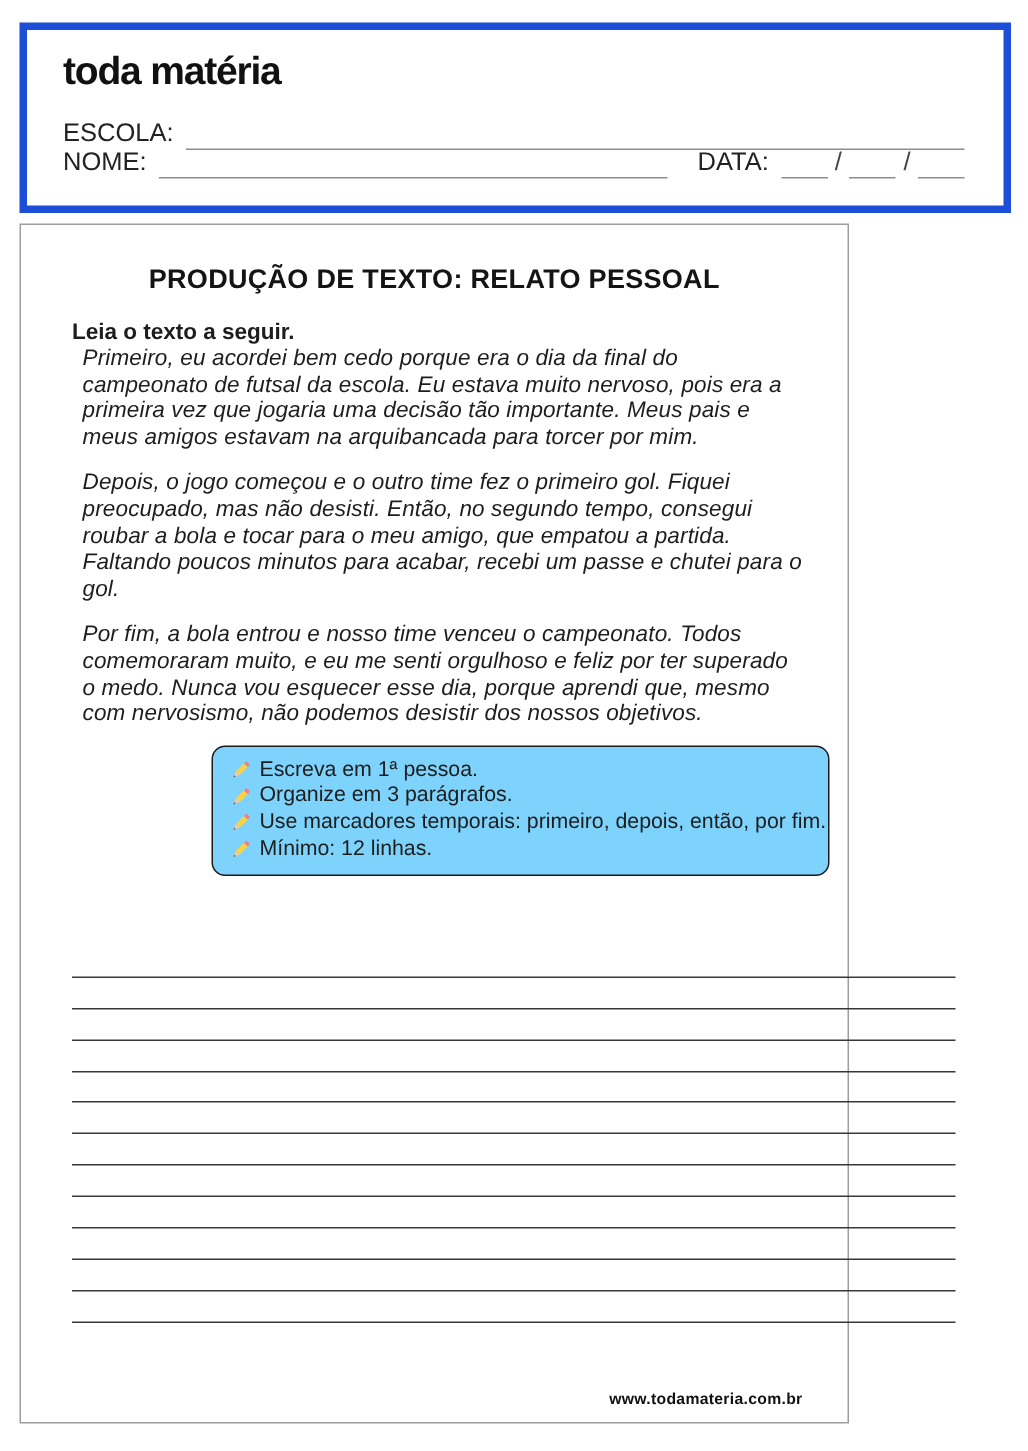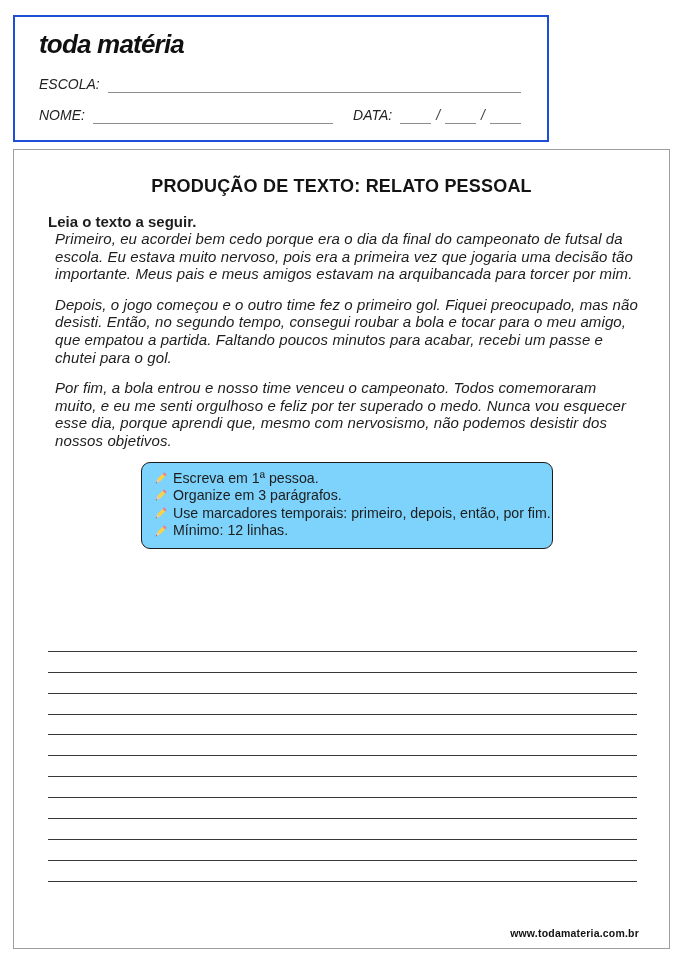--- a/index.html
+++ b/index.html
@@ -7,44 +7,44 @@
   body {
     width: 685px; height: 967px; position: relative;
     background: #ffffff; color: #1d1d1d;
     font-family: "Liberation Sans", "DejaVu Sans", sans-serif;
     overflow: hidden;
   }
 
   
   .header-box {
     position: absolute; left: 13px; top: 15px;
-    width: 536px; height: 127px;
-    border: 2px solid #1d4ed8; background: #fff; font-style: italic;
+    width: 661px; height: 127px;
+    border: 5px solid #1d4ed8; background: #fff;
   }
   .logo {
     position: absolute; left: 24px; top: 12px;
     font-size: 26px; font-weight: 700; letter-spacing: -0.8px; color: #111;
   }
   .field-row {
     position: absolute; left: 24px; right: 26px;
     display: flex; align-items: flex-end;
-    font-size: 14px; color: #222;
+    font-size: 17px; color: #222;
   }
   .row-school { top: 59px; }
-  .row-name   { top: 90px; text-align: center; }
+  .row-name   { top: 78px; text-align: center; }
   .field-label { white-space: nowrap; padding-right: 8px; padding-bottom: 1px; }
   .field-line { flex: 1; height: 14px; border-bottom: 1.5px solid #8d8d8d; }
   .date-group { display: flex; align-items: flex-end; margin-left: 20px; }
   .date-seg { width: 31px; height: 14px; border-bottom: 1.5px solid #8d8d8d; }
   .date-slash { padding: 0 5px 1px; color: #444; }
 
   
   .content-box {
     position: absolute; left: 13px; top: 149px;
-    width: 657px; height: 800px;
+    width: 553px; height: 800px;
     border: 1px solid #9e9e9e; background: #fff;
   }
   .title {
     margin: 26px 20px 0; text-align: center;
     font-size: 18px; font-weight: 700; letter-spacing: 0.2px; color: #141414;
   }
   .instruction { margin: 16px 34px 0; font-size: 15px; font-weight: 700; }
   .passage p {
     margin: 13px 28px 0 41px;
     font-style: italic; font-size: 15px; line-height: 17.6px; letter-spacing: 0.1px;

